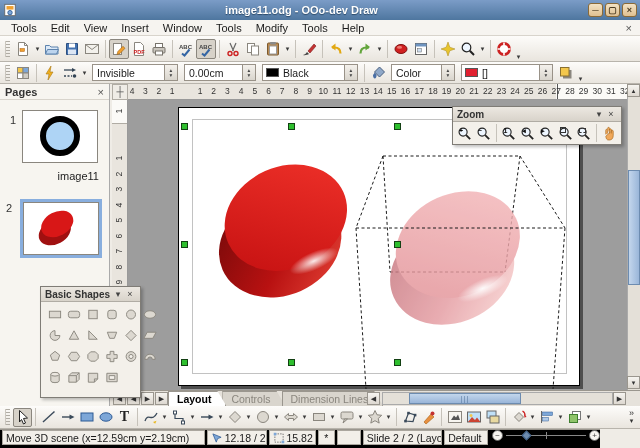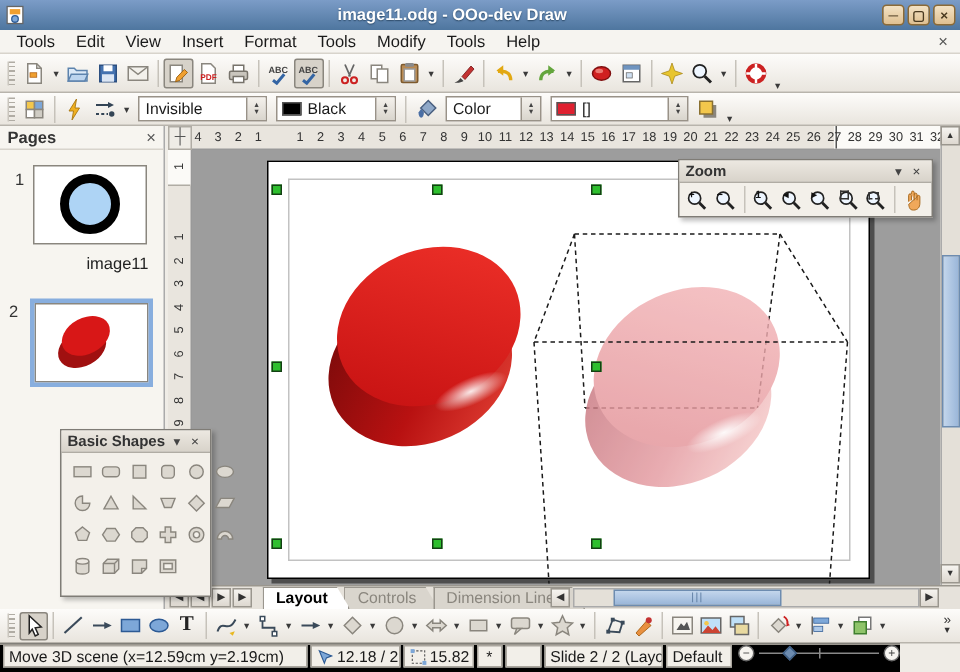--- a/index.html
+++ b/index.html
@@ -309,21 +309,21 @@
     <span class="winbtn">▢</span>
     <span class="winbtn">×</span>
   </div>
 
   <div id="menubar" class="abs">
     <span style="display:flex">
         <span class="mitem">Tools</span>
         <span class="mitem">Edit</span>
         <span class="mitem">View</span>
         <span class="mitem">Insert</span>
-        <span class="mitem">Format</span>
+        <span class="mitem">Window</span>
         <span class="mitem">Tools</span>
         <span class="mitem">Modify</span>
         <span class="mitem">Tools</span>
         <span class="mitem">Help</span>
       </span>
     <span class="mclose">×</span>
   </div>
 
   <div id="toolbar1" class="abs tb">
     <span class="grip"></span>
@@ -462,21 +462,28 @@
         </svg>
       </span>
     <span class="dd">▾</span>
     <span class="combo" style="width:86px">
       <span class="ctext">Invisible</span>
       <span class="spinbox">
           <span>▴</span>
           <span>▾</span>
         </span>
     </span>
-    <span class="combo" style="width:80px">
+    <span class="combo" style="width:72px">
+      <span class="ctext">0.00cm</span>
+      <span class="spinbox">
+          <span>▴</span>
+          <span>▾</span>
+        </span>
+    </span>
+    <span class="combo" style="width:96px">
       <span class="swatch" style="background:#000"></span>
       <span class="ctext">Black</span>
       <span class="spinbox">
           <span>▴</span>
           <span>▾</span>
         </span>
     </span>
     <span class="vsep"></span>
     <span class="tbtn">
         <svg>
@@ -786,21 +793,21 @@
           </svg>
         </span>
     </div>
   </div>
 
   <div id="tabrow" class="abs">
     <span class="navb" style="margin-left:113px">◀</span>
     <span class="navb">◀</span>
     <span class="navb">▶</span>
     <span class="navb">▶</span>
-    <span class="tab active" style="margin-left:7px">Layout</span>
+    <span class="tab active" style="margin-left:0">Layout</span>
     <span class="tab">Controls</span>
     <span class="tab">Dimension Lines</span>
   </div>
   <span class="sbtn abs" style="left:367px;top:392px">◀</span>
   <div class="hscroll">
     <div class="hthumb">|||</div>
   </div>
   <span class="sbtn abs" style="left:613px;top:392px">▶</span>
 
   <div id="drawbar" class="abs tb">

